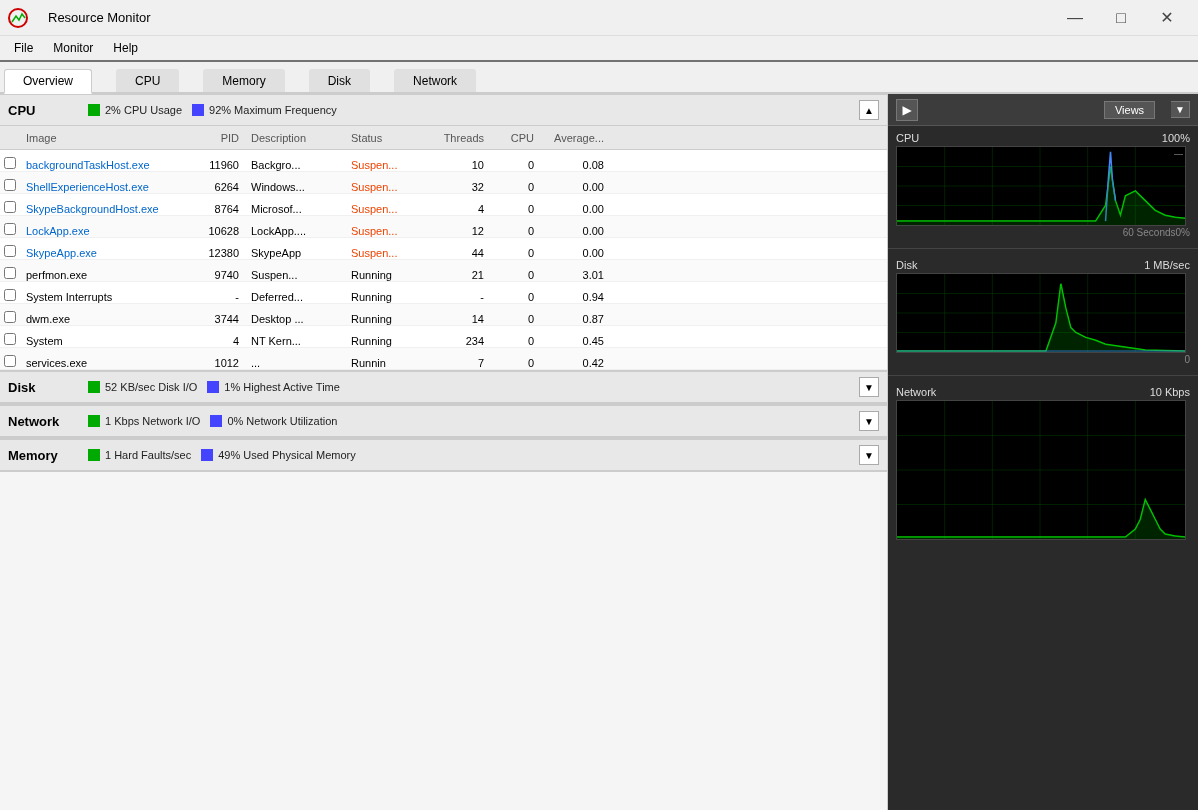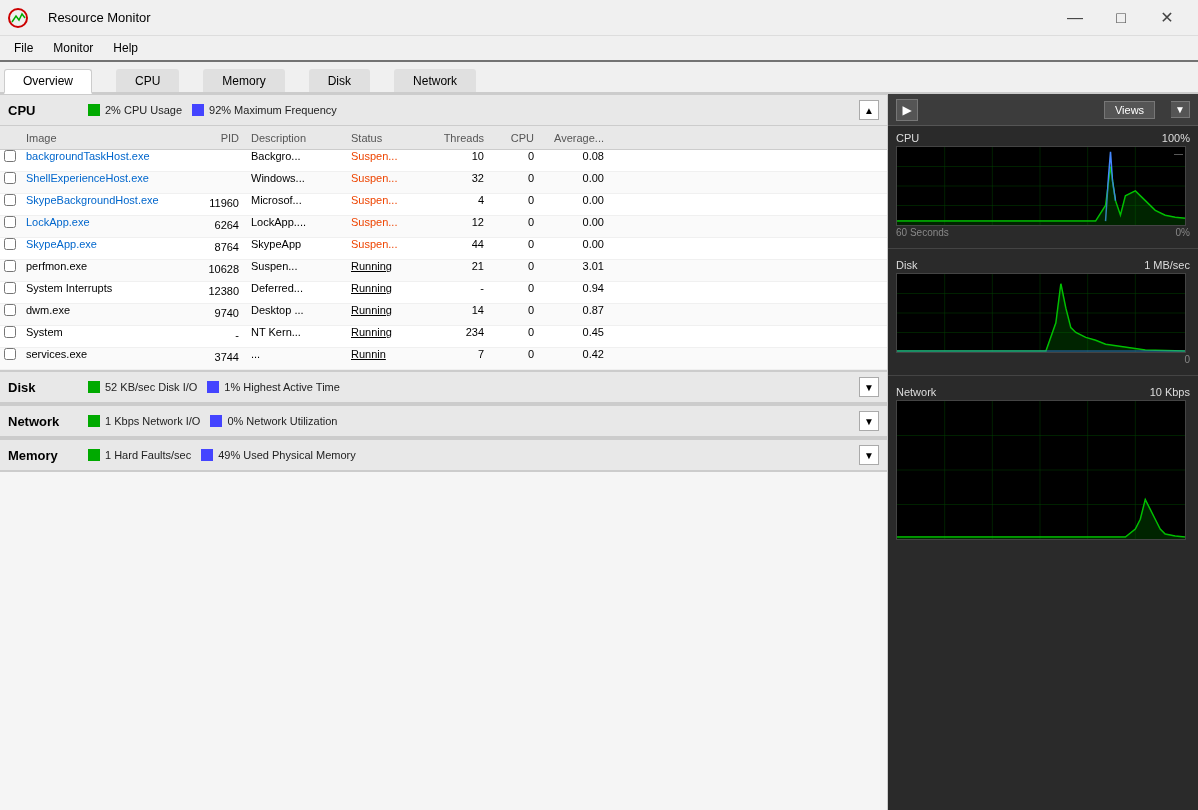--- a/index.html
+++ b/index.html
@@ -77,33 +77,33 @@
     .col-image { width: 165px; flex-shrink: 0; padding-left: 4px; font-size: 11px; color: #555; cursor: pointer; }
     .col-pid { width: 60px; flex-shrink: 0; text-align: right; padding-right: 8px; font-size: 11px; color: #555; cursor: pointer; }
     .col-desc { width: 100px; flex-shrink: 0; padding-left: 4px; font-size: 11px; color: #555; cursor: pointer; }
     .col-status { width: 80px; flex-shrink: 0; padding-left: 4px; font-size: 11px; color: #555; cursor: pointer; }
     .col-threads { width: 65px; flex-shrink: 0; text-align: right; padding-right: 8px; font-size: 11px; color: #555; cursor: pointer; }
     .col-cpu { width: 50px; flex-shrink: 0; text-align: right; padding-right: 8px; font-size: 11px; color: #555; cursor: pointer; }
     .col-avg { width: 70px; flex-shrink: 0; text-align: right; padding-right: 8px; font-size: 11px; color: #555; cursor: pointer; }
 
     .table-body { max-height: 270px; overflow-y: auto; overflow-x: hidden; }
     .table-row {
-      display: flex; align-items: flex-start; height: 22px;
+      display: flex; align-items: flex-end; height: 22px;
       border-bottom: 1px solid #f0f0f0;
     }
     .table-row.alt { background: #fafafa; }
     .cell { font-size: 11px; overflow: hidden; text-overflow: ellipsis; white-space: nowrap; }
     .cell-check { width: 22px; flex-shrink: 0; padding-left: 4px; }
     .cell-image { width: 165px; flex-shrink: 0; padding-left: 4px; color: #0066cc; }
     .cell-image.black { color: #000; }
     .cell-pid { width: 60px; flex-shrink: 0; text-align: right; padding-right: 8px; color: #000; margin-top: 47px; }
     .cell-desc { width: 100px; flex-shrink: 0; padding-left: 4px; color: #000; }
     .cell-status { width: 80px; flex-shrink: 0; padding-left: 4px; }
     .cell-status.suspended { color: #ee4400; }
-    .cell-status.running { color: #000; text-decoration: underline; }
+    .cell-status.running { color: #000; }
     .cell-threads { width: 65px; flex-shrink: 0; text-align: right; padding-right: 8px; color: #000; }
     .cell-cpu { width: 50px; flex-shrink: 0; text-align: right; padding-right: 8px; color: #000; }
     .cell-avg { width: 70px; flex-shrink: 0; text-align: right; padding-right: 8px; color: #000; }
 
     
     .table-body::-webkit-scrollbar { width: 14px; }
     .table-body::-webkit-scrollbar-track { background: #f0f0f0; }
     .table-body::-webkit-scrollbar-thumb { background: #c0c0c0; border: 2px solid #f0f0f0; }
     .collapsed-section {
       background: #e8e8e8; border-top: 1px solid #ccc; border-bottom: 1px solid #ccc;
@@ -142,21 +142,21 @@
       display: flex; justify-content: space-between; align-items: center;
       color: #ccc; font-size: 11px; margin-bottom: 2px;
     }
     .graph-title { color: #ddd; font-size: 11px; }
     .graph-value { color: #ddd; font-size: 11px; }
     .graph-canvas {
       width: 290px; height: 80px; background: #000; border: 1px solid #444;
       position: relative; overflow: hidden;
     }
     .graph-footer {
-      display: flex; justify-content: space-between; color: #888; font-size: 10px; margin-top: 1px;
+      display: flex; justify-content: flex-end; color: #888; font-size: 10px; margin-top: 1px;
     }
     .graph-divider { height: 1px; background: #444; margin: 4px 0; }
 
     
     .graph-grid {
       position: absolute; top: 0; left: 0; width: 100%; height: 100%;
     }
 
     
     input[type="checkbox"] { width: 12px; height: 12px; cursor: pointer; }

